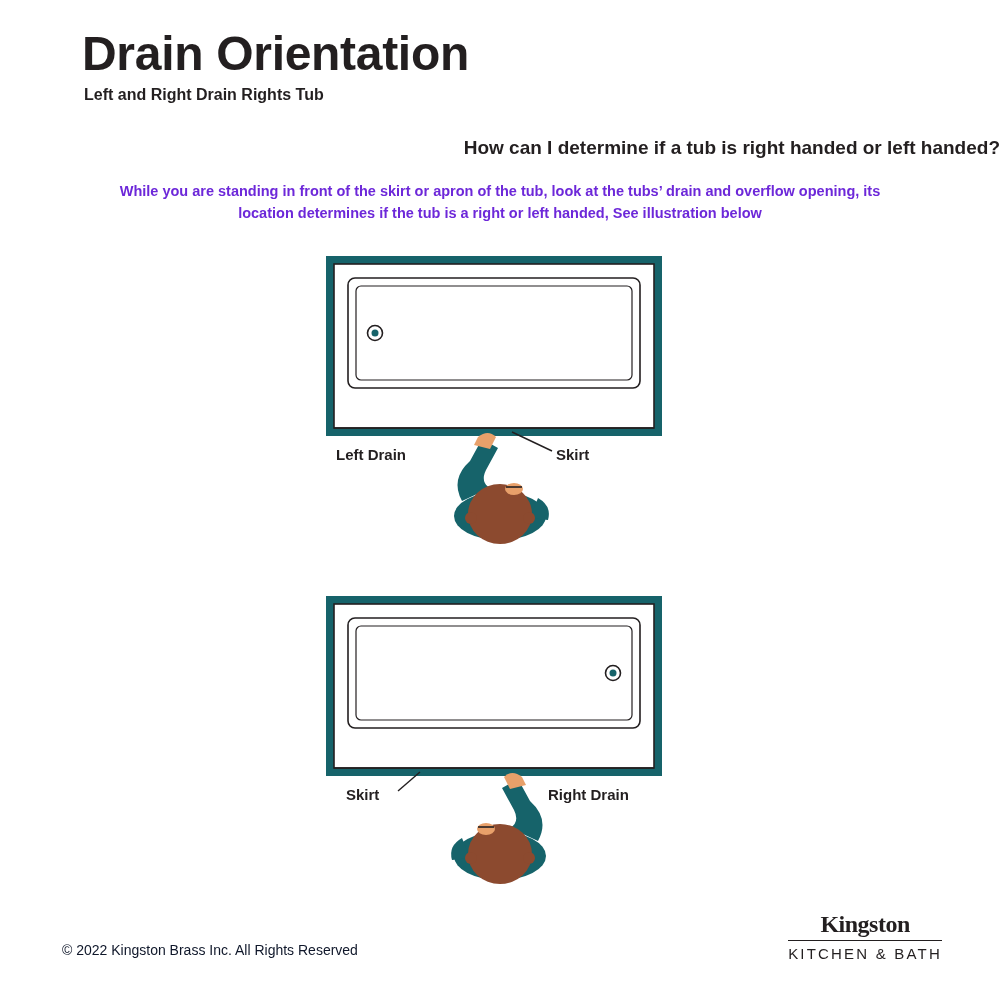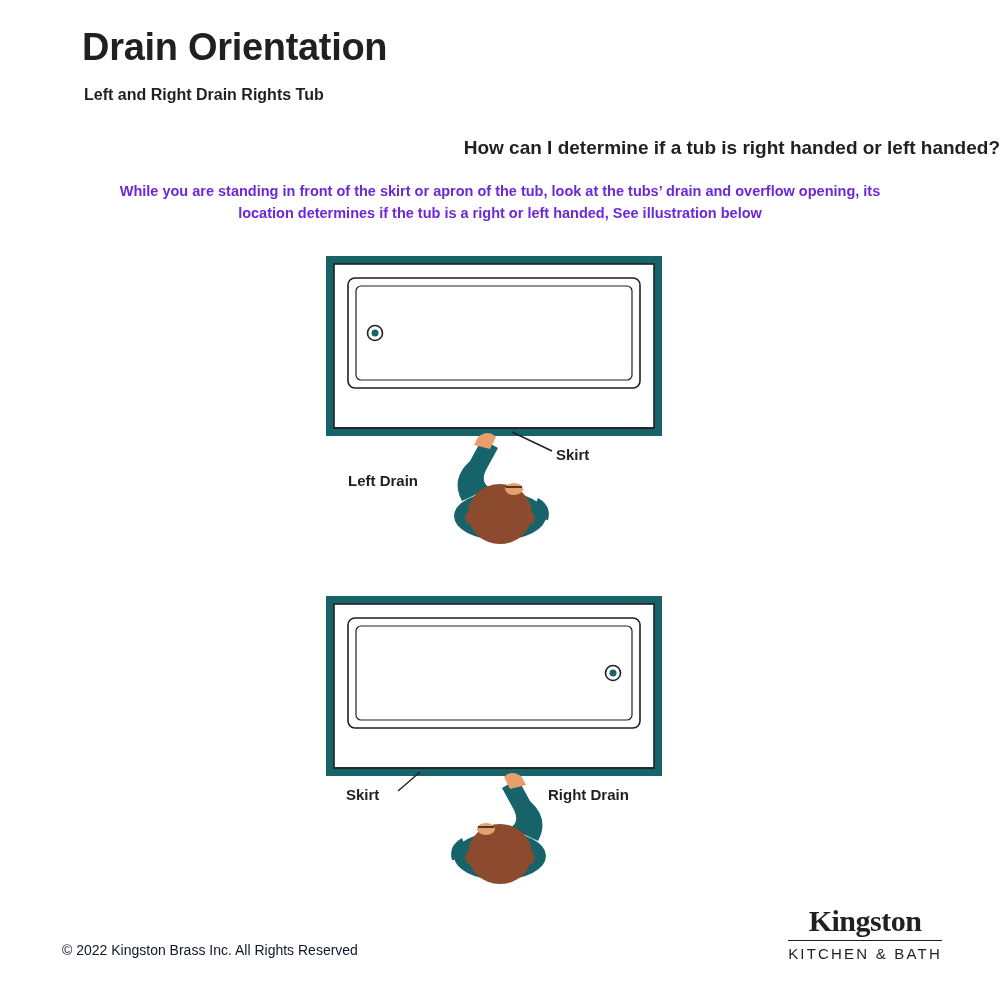--- a/index.html
+++ b/index.html
@@ -18,21 +18,21 @@
   .page {
     position: absolute;
     inset: 0;
   }
 
   
   .title {
     position: absolute;
     left: 82px;
     top: 26px;
-    font-size: 38px;
+    font-size: 48px;
     font-weight: bold;
     letter-spacing: -0.3px;
     color: #231f20;
   }
   .subtitle {
     position: absolute;
     left: 84px;
     top: 86px;
     font-size: 16px;
     font-weight: bold;
@@ -86,21 +86,21 @@
     color: #0f172a;
   }
   .logo {
     position: absolute;
     right: 58px;
     bottom: 38px;
     text-align: center;
   }
   .logo-name {
     font-family: "Liberation Serif", serif;
-    font-size: 30px;
+    font-size: 24px;
     font-weight: bold;
     letter-spacing: -0.5px;
     color: #231f20;
     line-height: 1;
   }
   .logo-rule {
     height: 1px;
     background: #231f20;
     margin: 4px 0 4px 0;
   }
@@ -149,21 +149,21 @@
         <ellipse cx="500" cy="268" rx="32" ry="30" fill="#8c4a2f"></ellipse>
 
         <circle cx="471" cy="272" r="6" fill="#8c4a2f"></circle>
         <circle cx="529" cy="272" r="6" fill="#8c4a2f"></circle>
 
         <ellipse cx="514" cy="243" rx="9" ry="6" fill="#e8a06a"></ellipse>
         <line x1="506" y1="241" x2="522" y2="241" stroke="#231f20" stroke-width="1.6"></line>
       </g>
     </svg>
 
-    <div class="label" style="left:348px; top:200px;margin-top:26px;">Left Drain</div>
+    <div class="label" style="left:336px; top:200px;">Left Drain</div>
     <div class="label" style="left:556px; top:200px;">Skirt</div>
   </div>
 
   <div class="diagram" id="diagram-right-drain">
     <svg width="1000" height="320" viewBox="0 0 1000 320">
       <rect x="326" y="10" width="336" height="180" fill="#16636a"></rect>
       <rect x="334" y="18" width="320" height="164" fill="#ffffff" stroke="#231f20" stroke-width="1.6"></rect>
       <rect x="348" y="32" width="292" height="110" rx="7" ry="7" fill="#ffffff" stroke="#231f20" stroke-width="1.6"></rect>
       <rect x="356" y="40" width="276" height="94" rx="5" ry="5" fill="none" stroke="#231f20" stroke-width="1.2"></rect>
 

